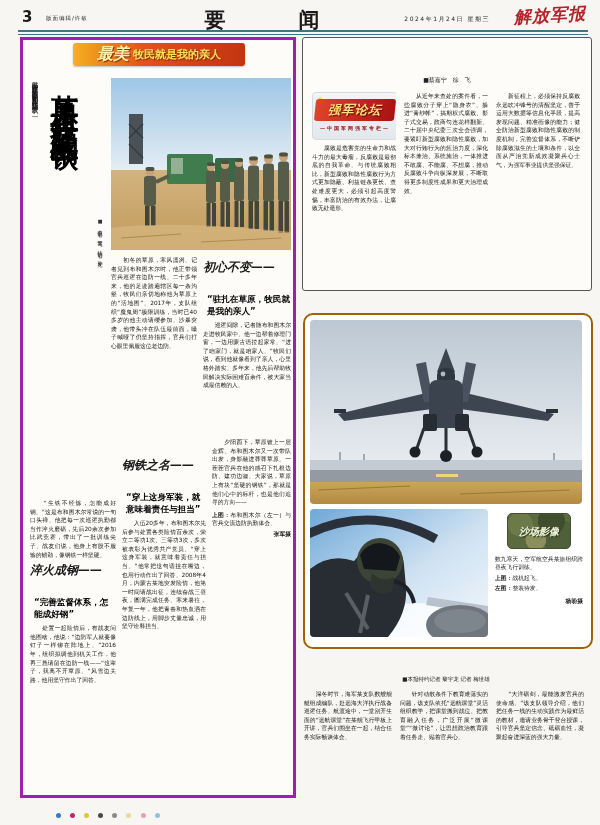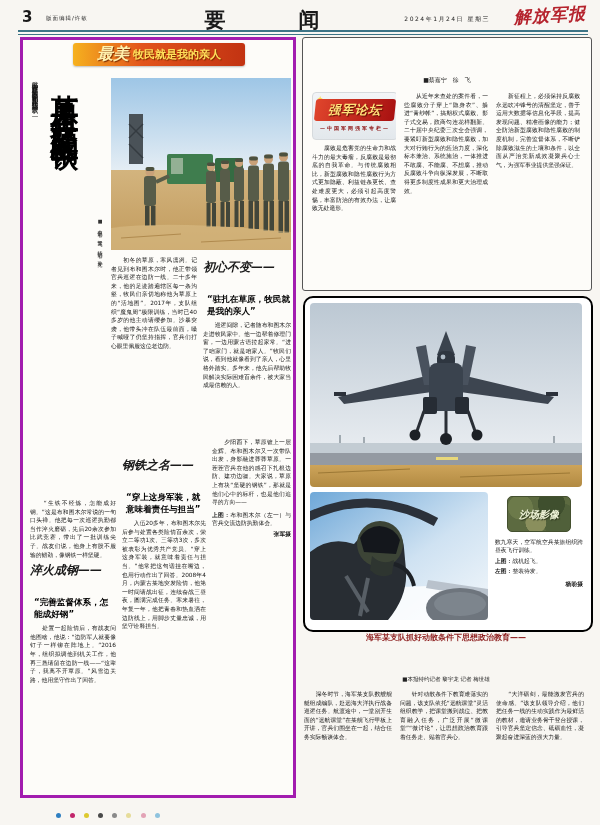--- a/index.html
+++ b/index.html
@@ -40,21 +40,21 @@
   .rt-c1{position:absolute;left:9px;top:54px;width:84px;height:188px;overflow:hidden;}
   .rt-c2{position:absolute;left:101px;top:54px;width:84px;height:188px;overflow:hidden;}
   .rt-c3{position:absolute;left:193px;top:54px;width:84px;height:188px;overflow:hidden;}
   .qjlt{width:84px;height:46px;background:linear-gradient(180deg,#f3f5f7,#e3e8ec);border-radius:4px;margin-bottom:4px;position:relative;overflow:hidden;border:1px solid #d6dadd;}
   .qjlt .flagband{position:absolute;left:2px;right:2px;top:6px;height:22px;background:linear-gradient(100deg,#e0452c,#a81111);border-radius:3px;transform:skewX(-6deg);display:flex;align-items:center;justify-content:center;}
   .qjlt .flagband span{font-size:12.5px;font-weight:bold;font-style:italic;color:#ffe27a;text-shadow:1px 1px 1px #5f0d00;letter-spacing:1px;}
   .qjlt .sub{position:absolute;left:0;right:0;top:32px;text-align:center;font-size:5px;color:#8e1414;letter-spacing:2px;font-weight:bold;}
   .qjlt .star{position:absolute;left:4px;top:2px;color:#ffd84d;font-size:7px;}
   
   .media{position:absolute;left:302px;top:295px;width:288px;height:332px;}
-  .media-frame{position:absolute;left:1px;top:1px;width:280px;height:326px;border:2px solid #000000;border-radius:10px;background:#fff;padding:3px;}
+  .media-frame{position:absolute;left:1px;top:18px;width:280px;height:326px;border:2px solid #a16207;border-radius:10px;background:#fff;padding:3px;}
   .jetphoto{position:absolute;left:5px;top:5px;width:272px;height:184px;border-radius:4px;overflow:hidden;}
   .cockpitphoto{position:absolute;left:5px;top:194px;width:178px;height:128px;border-radius:4px;overflow:hidden;}
   .capcol{position:absolute;left:190px;top:196px;width:88px;height:126px;}
   .badge-sc{width:62px;height:34px;margin:2px auto 6px auto;border-radius:5px;position:relative;overflow:hidden;
     background:radial-gradient(circle at 20% 30%,#6c7a4a 0 22%,transparent 23%),radial-gradient(circle at 70% 20%,#3f4f2e 0 26%,transparent 27%),radial-gradient(circle at 45% 75%,#8a8f5d 0 24%,transparent 25%),radial-gradient(circle at 85% 70%,#50603a 0 30%,transparent 31%),#5c6a40;
     display:flex;align-items:center;justify-content:center;border:1px solid #44502f;}
   .badge-sc span{font-size:10px;font-weight:bold;font-style:italic;color:#eef3d8;text-shadow:1px 1px 1px #2a331a;line-height:11px;text-align:center;}
   .cap{font-size:5.8px;line-height:8.4px;margin:0 0 2px 0;text-align:justify;}
   .cap b{font-weight:bold;}
   .cap.credit{text-align:right;font-weight:bold;margin-top:4px;}
@@ -297,21 +297,20 @@
         </div>
         <p class="cap">数九寒天，空军航空兵某旅组织跨昼夜飞行训练。</p>
         <p class="cap"><b>上图：</b><span>战机起飞。</span></p>
         <p class="cap"><b>左图：</b><span>整装待发。</span></p>
         <p class="cap credit">杨盼摄</p>
       </div>
     </div>
   </div>
 
   <div class="rbbox">
-    <div class="rb-kicker">海军某支队抓好动散条件下思想政治教育——</div>
     <div class="rb-byline">■本报特约记者 黎宇龙 记者 梅世雄</div>
     <div class="rb-c1 col">　　深冬时节，海军某支队数艘舰艇组成编队，赴远海大洋执行战备巡逻任务。航渡途中，一堂别开生面的“远航课堂”在某舰飞行甲板上开讲，官兵们围坐在一起，结合任务实际畅谈体会。</div>
     <div class="rb-c2 col">　　针对动散条件下教育难落实的问题，该支队依托“远航课堂”灵活组织教学，把课堂搬到战位、把教育融入任务，广泛开展“微课堂”“微讨论”，让思想政治教育跟着任务走、贴着官兵心。</div>
     <div class="rb-c3 col">　　“大洋砺剑，最能激发官兵的使命感。”该支队领导介绍，他们把任务一线的生动实践作为最鲜活的教材，邀请业务骨干登台授课，引导官兵坚定信念、砥砺血性，凝聚起奋进深蓝的强大力量。</div>
   </div>
 
   <div class="dots">
     <span class="dot" style="background:#2f7fc1"></span>
     <span class="dot" style="background:#c2266b"></span>
     <span class="dot" style="background:#ddc92f"></span>

